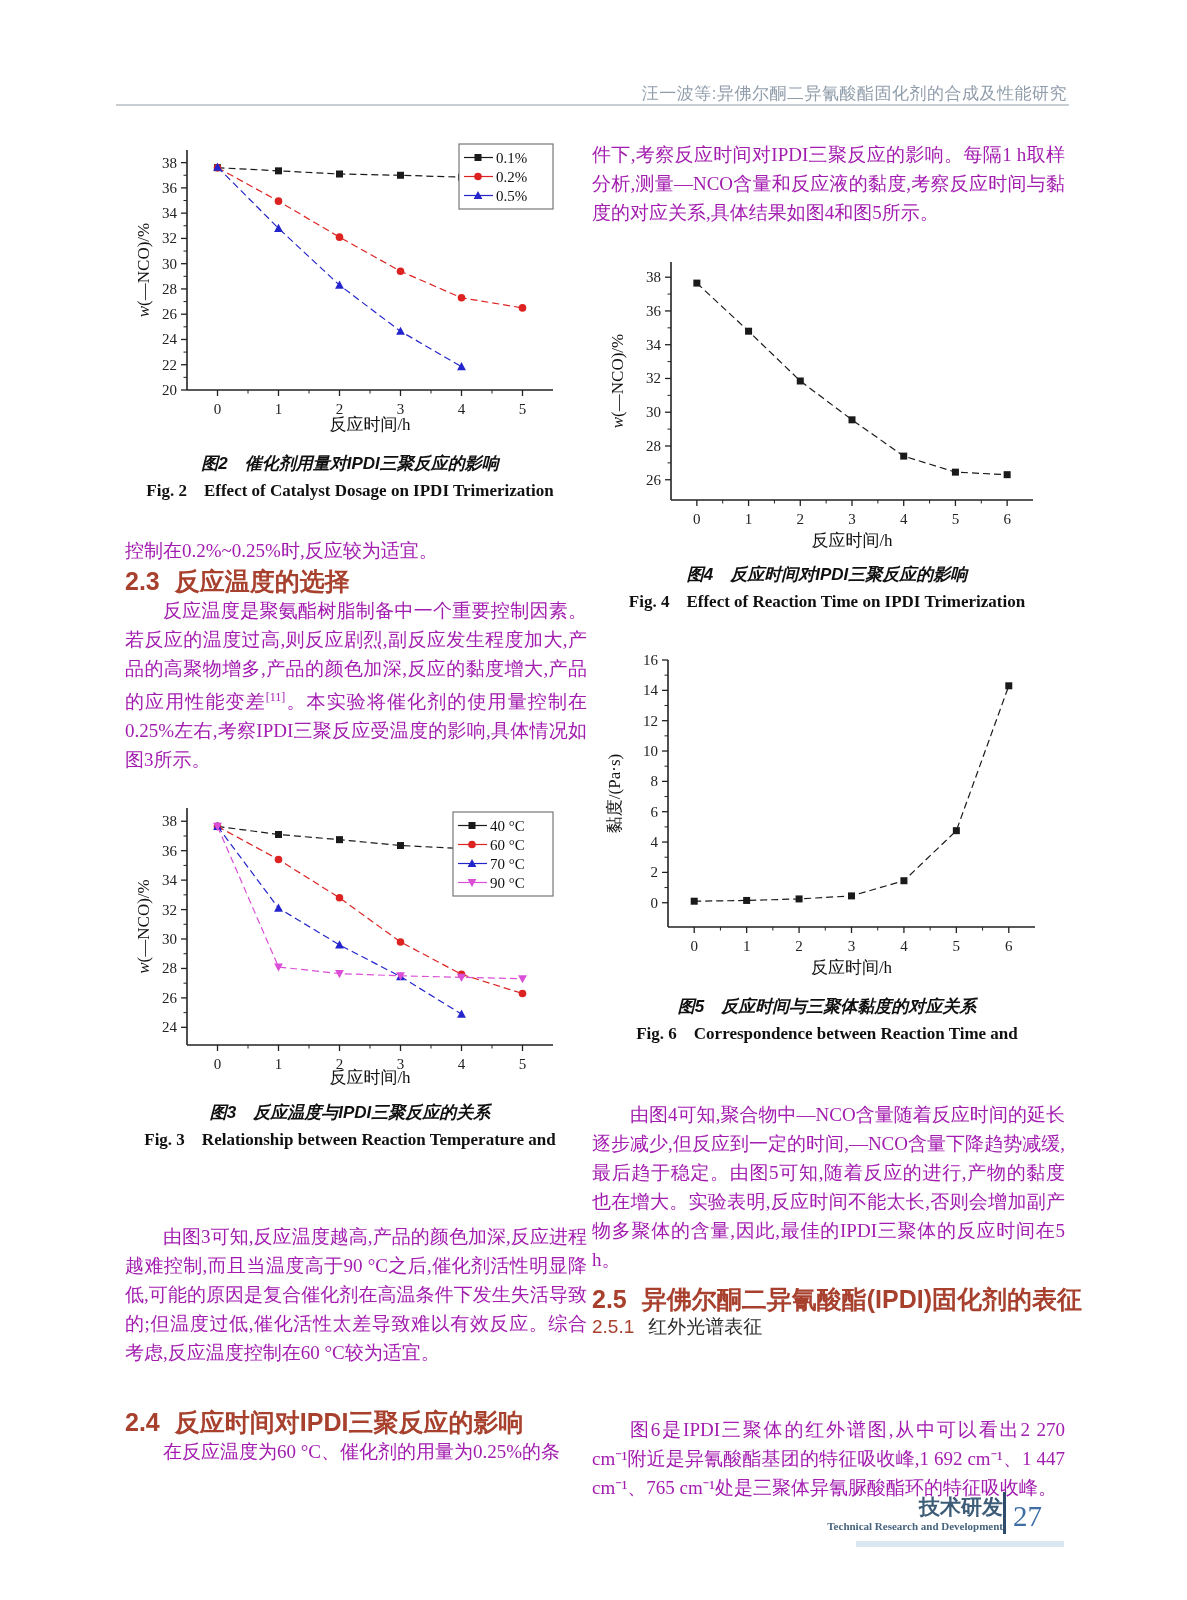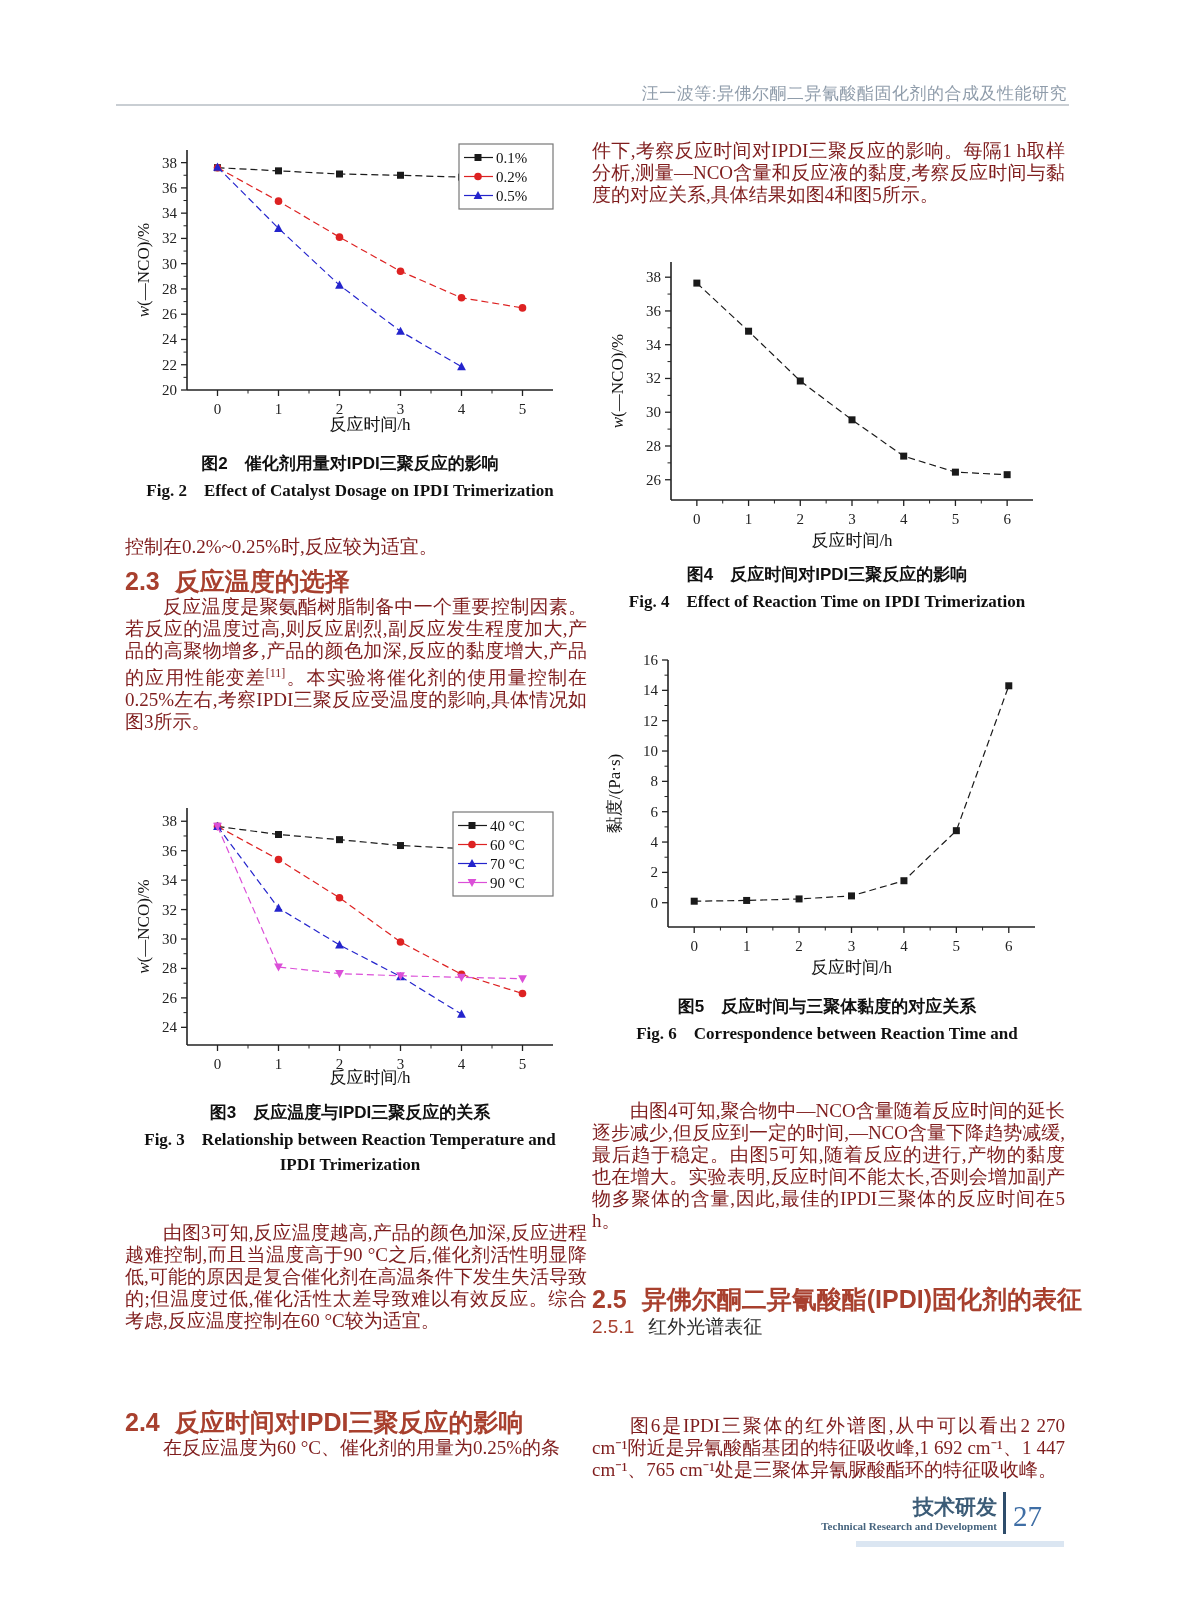--- a/index.html
+++ b/index.html
@@ -2,36 +2,36 @@
 <html><head>
 <meta charset="utf-8">
 <style>
   html,body{margin:0;padding:0;background:#fff;}
   .page{position:relative;width:1187px;height:1600px;background:#fff;overflow:hidden;
         font-family:"Liberation Serif",serif;}
   .header-title{position:absolute;top:82px;right:120px;font-size:17px;color:#909dab;
         font-family:"Liberation Sans",sans-serif;letter-spacing:.5px;}
   .header-rule{position:absolute;top:104px;left:116px;width:953px;height:2px;background:#c9ced3;}
   .chart{position:absolute;}
-  .para{position:absolute;width:462px;font-size:19px;line-height:22px;color:#7f1d1d;
+  .para{position:absolute;width:462px;font-size:19px;line-height:29px;color:#a21caf;
         text-align:justify;}
   .para.rcol{width:473px;}
   .indent{text-indent:2em;}
   sup.ref{font-size:12px;}
   .cap{position:absolute;text-align:center;font-weight:bold;font-size:17px;color:#101010;}
-  .cap-cn{font-family:"Liberation Sans",sans-serif;}
+  .cap-cn{font-family:"Liberation Sans",sans-serif;font-style:italic;}
   .cap-en{font-family:"Liberation Serif",serif;}
   .heading{position:absolute;font-family:"Liberation Sans",sans-serif;font-weight:bold;
         font-size:25px;color:#a8402e;}
   .heading .h-num{margin-right:15px;}
   .subheading{position:absolute;font-size:19px;}
   .subheading .h-num{color:#a8402e;font-family:"Liberation Sans",sans-serif;margin-right:14px;}
   .subheading .h-title{color:#2c2c2c;font-family:"Liberation Serif",serif;}
   .footer{position:absolute;top:1492px;right:145px;display:flex;align-items:flex-end;}
-  .footer-text{text-align:right;padding-right:6px;}
+  .footer-text{text-align:right;padding-right:0;}
   .footer-cn{font-family:"Liberation Sans",sans-serif;font-weight:bold;font-size:21px;
         color:#3c5c77;line-height:24px;}
   .footer-en{font-family:"Liberation Serif",serif;font-weight:bold;font-size:11px;
         color:#46647e;line-height:15px;}
   .footer-divider{width:3px;height:42px;background:#2e4d6b;}
   .footer-page{font-family:"Liberation Serif",serif;font-size:29px;color:#3f6ea5;
         padding-left:7px;padding-bottom:1px;}
   .footer-strip{position:absolute;left:856px;top:1541px;width:208px;height:6px;background:#dbe6f2;}
 </style>
 </head>
@@ -216,21 +216,20 @@
         <text x="357" y="49.5" font-size="15" fill="#111">60 °C</text>
         <line x1="325" y1="63.5" x2="354" y2="63.5" stroke="#2424cc" stroke-width="1.2"></line>
         <polygon points="339,58.9 343.4,67.1 334.6,67.1" fill="#2424cc"></polygon>
         <text x="357" y="68.5" font-size="15" fill="#111">70 °C</text>
         <line x1="325" y1="82.5" x2="354" y2="82.5" stroke="#db4fd8" stroke-width="1.2"></line>
         <polygon points="339,87.1 343.4,78.9 334.6,78.9" fill="#db4fd8"></polygon>
         <text x="357" y="87.5" font-size="15" fill="#111">90 °C</text>
       </svg></div>
   <div class="cap cap-cn" style="left:125px;top:1101px;width:450px;">图3　反应温度与IPDI三聚反应的关系</div>
   <div class="cap cap-en" style="left:125px;top:1128px;width:450px;">Fig. 3　Relationship between Reaction Temperature and</div>
-  <div class="cap cap-en" style="left:125px;top:1155px;width:450px;">IPDI Trimerization</div>
 
   <div class="para indent" style="left:125px;top:1222px;">由图3可知,反应温度越高,产品的颜色加深,反应进程越难控制,而且当温度高于90 °C之后,催化剂活性明显降低,可能的原因是复合催化剂在高温条件下发生失活导致的;但温度过低,催化活性太差导致难以有效反应。综合考虑,反应温度控制在60 °C较为适宜。</div>
 
   <div class="heading" style="left:125px;top:1406px;">
     <span class="h-num">2.4</span><span>反应时间对IPDI三聚反应的影响</span>
   </div>
 
   <div class="para indent" style="left:125px;top:1437px;">在反应温度为60 °C、催化剂的用量为0.25%的条</div>
 
   <div class="para rcol" style="left:592px;top:140px;">件下,考察反应时间对IPDI三聚反应的影响。每隔1 h取样分析,测量—NCO含量和反应液的黏度,考察反应时间与黏度的对应关系,具体结果如图4和图5所示。</div>

